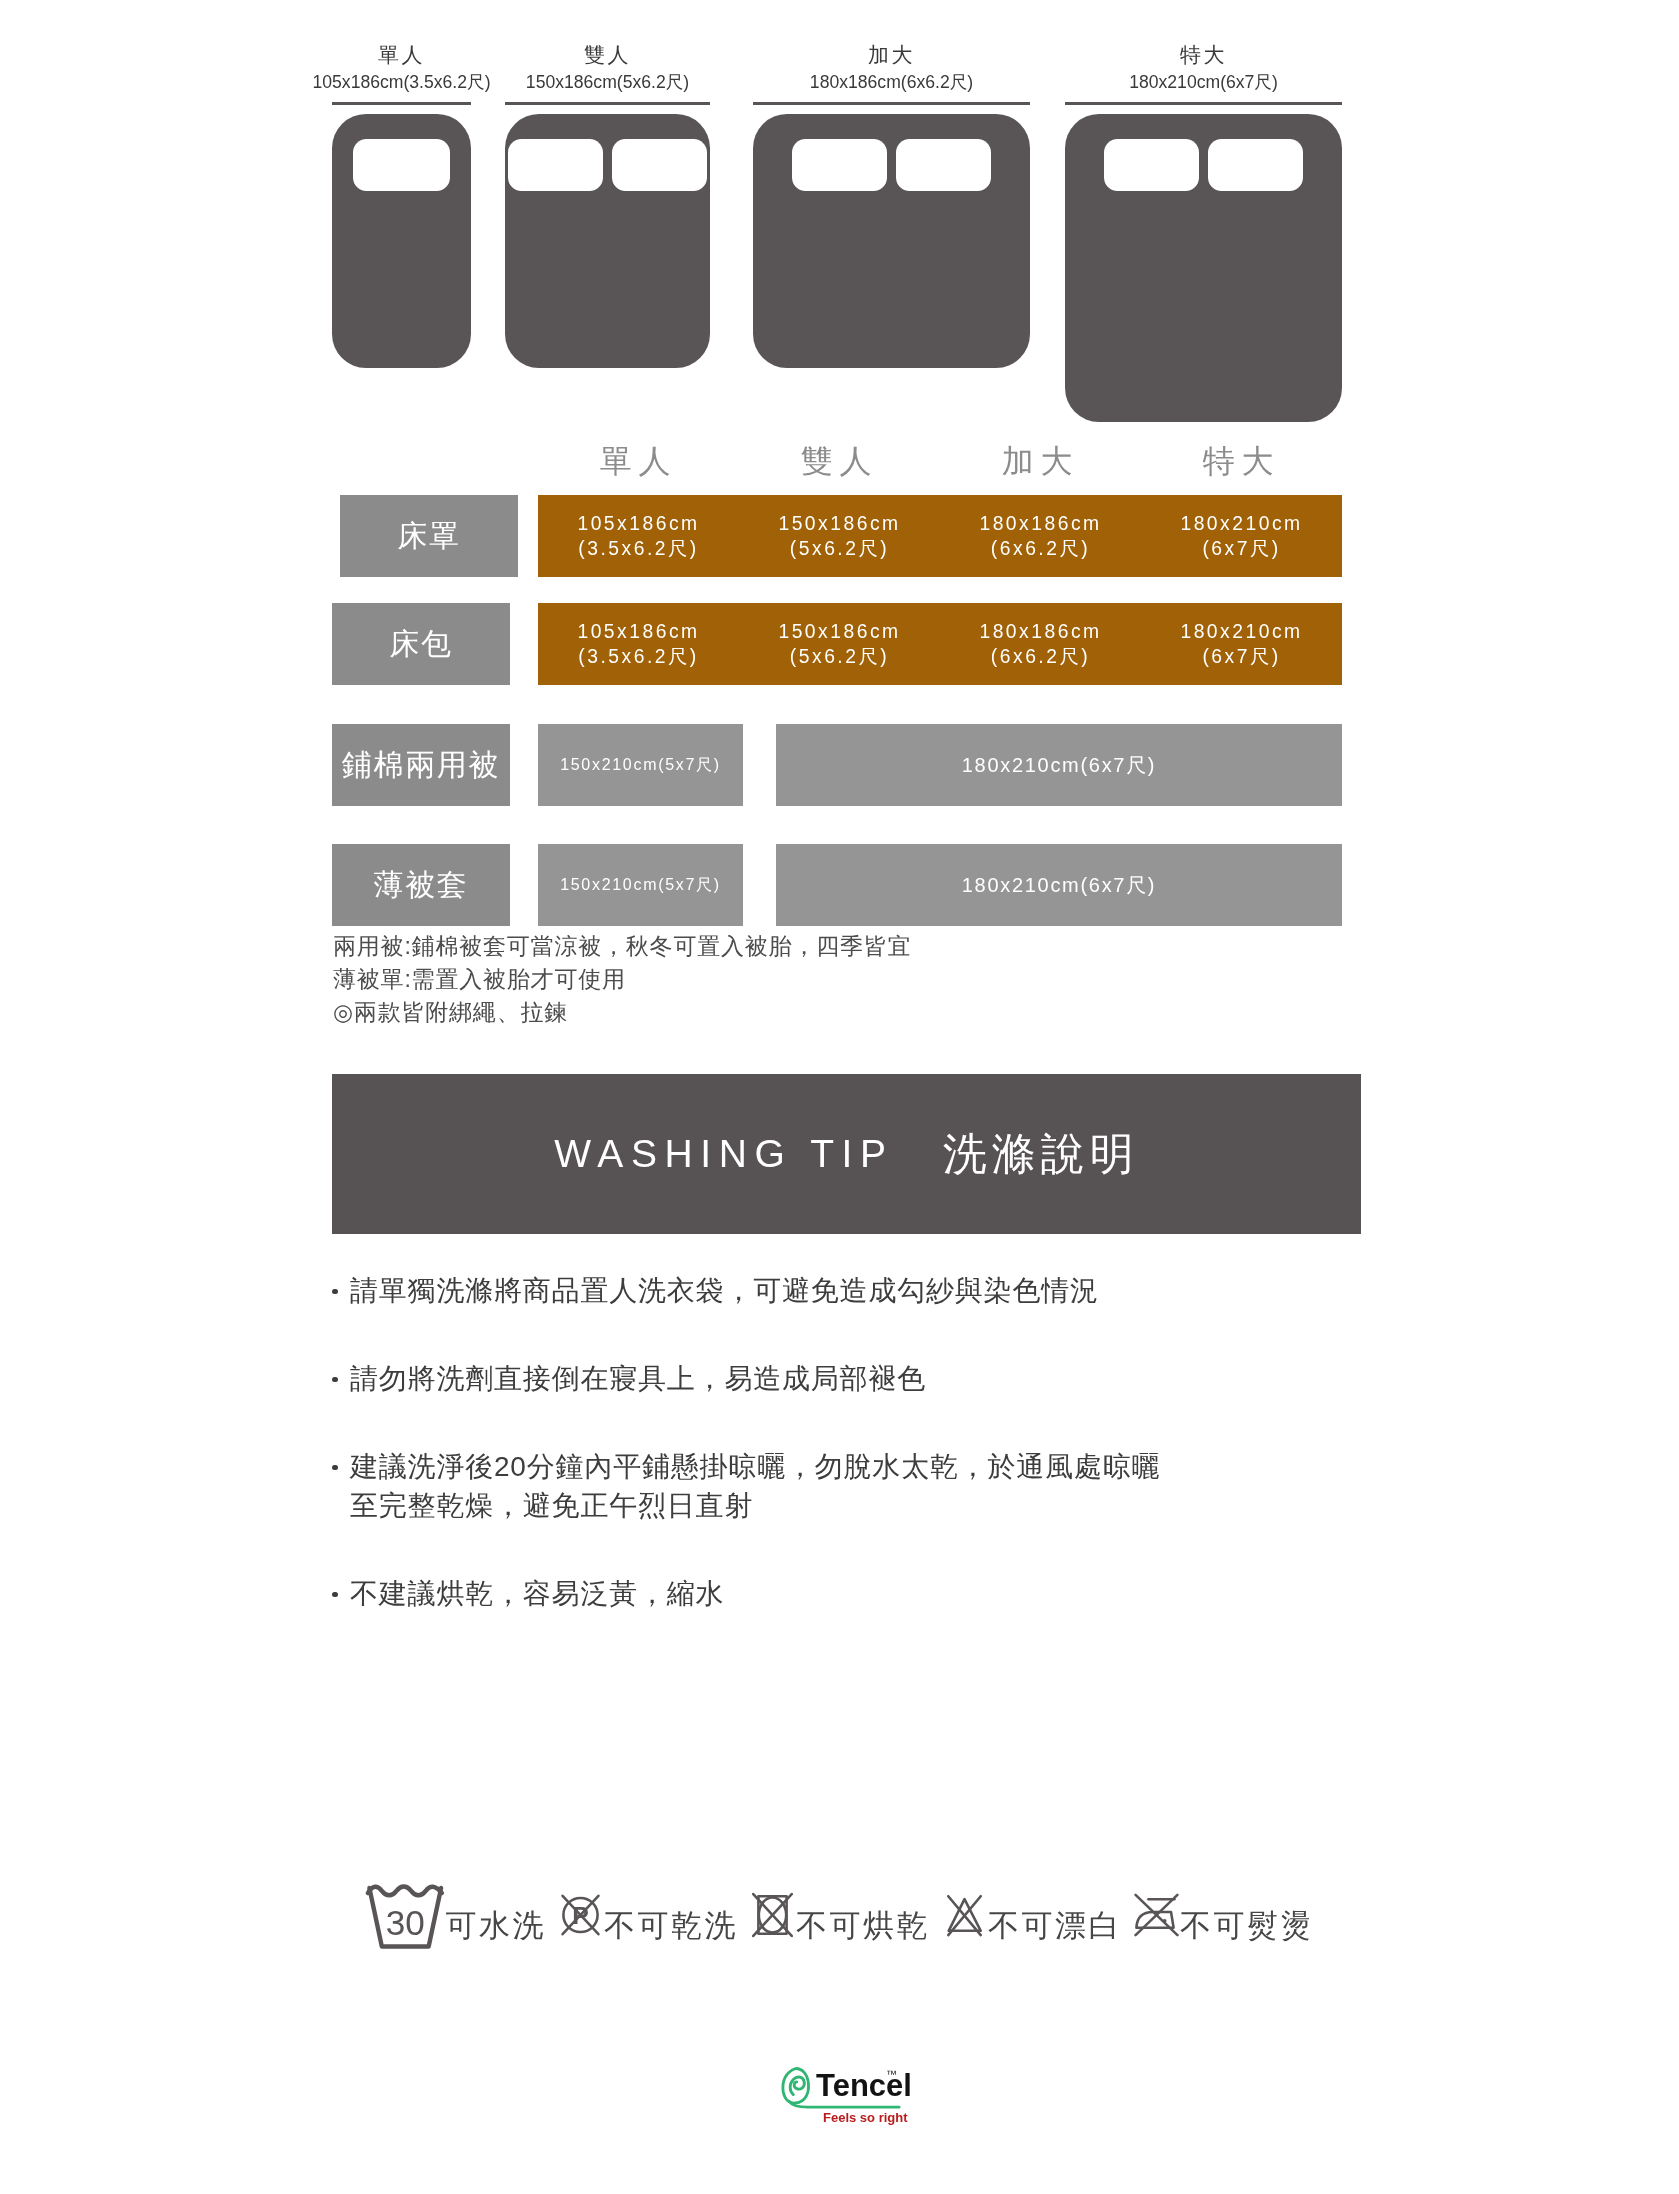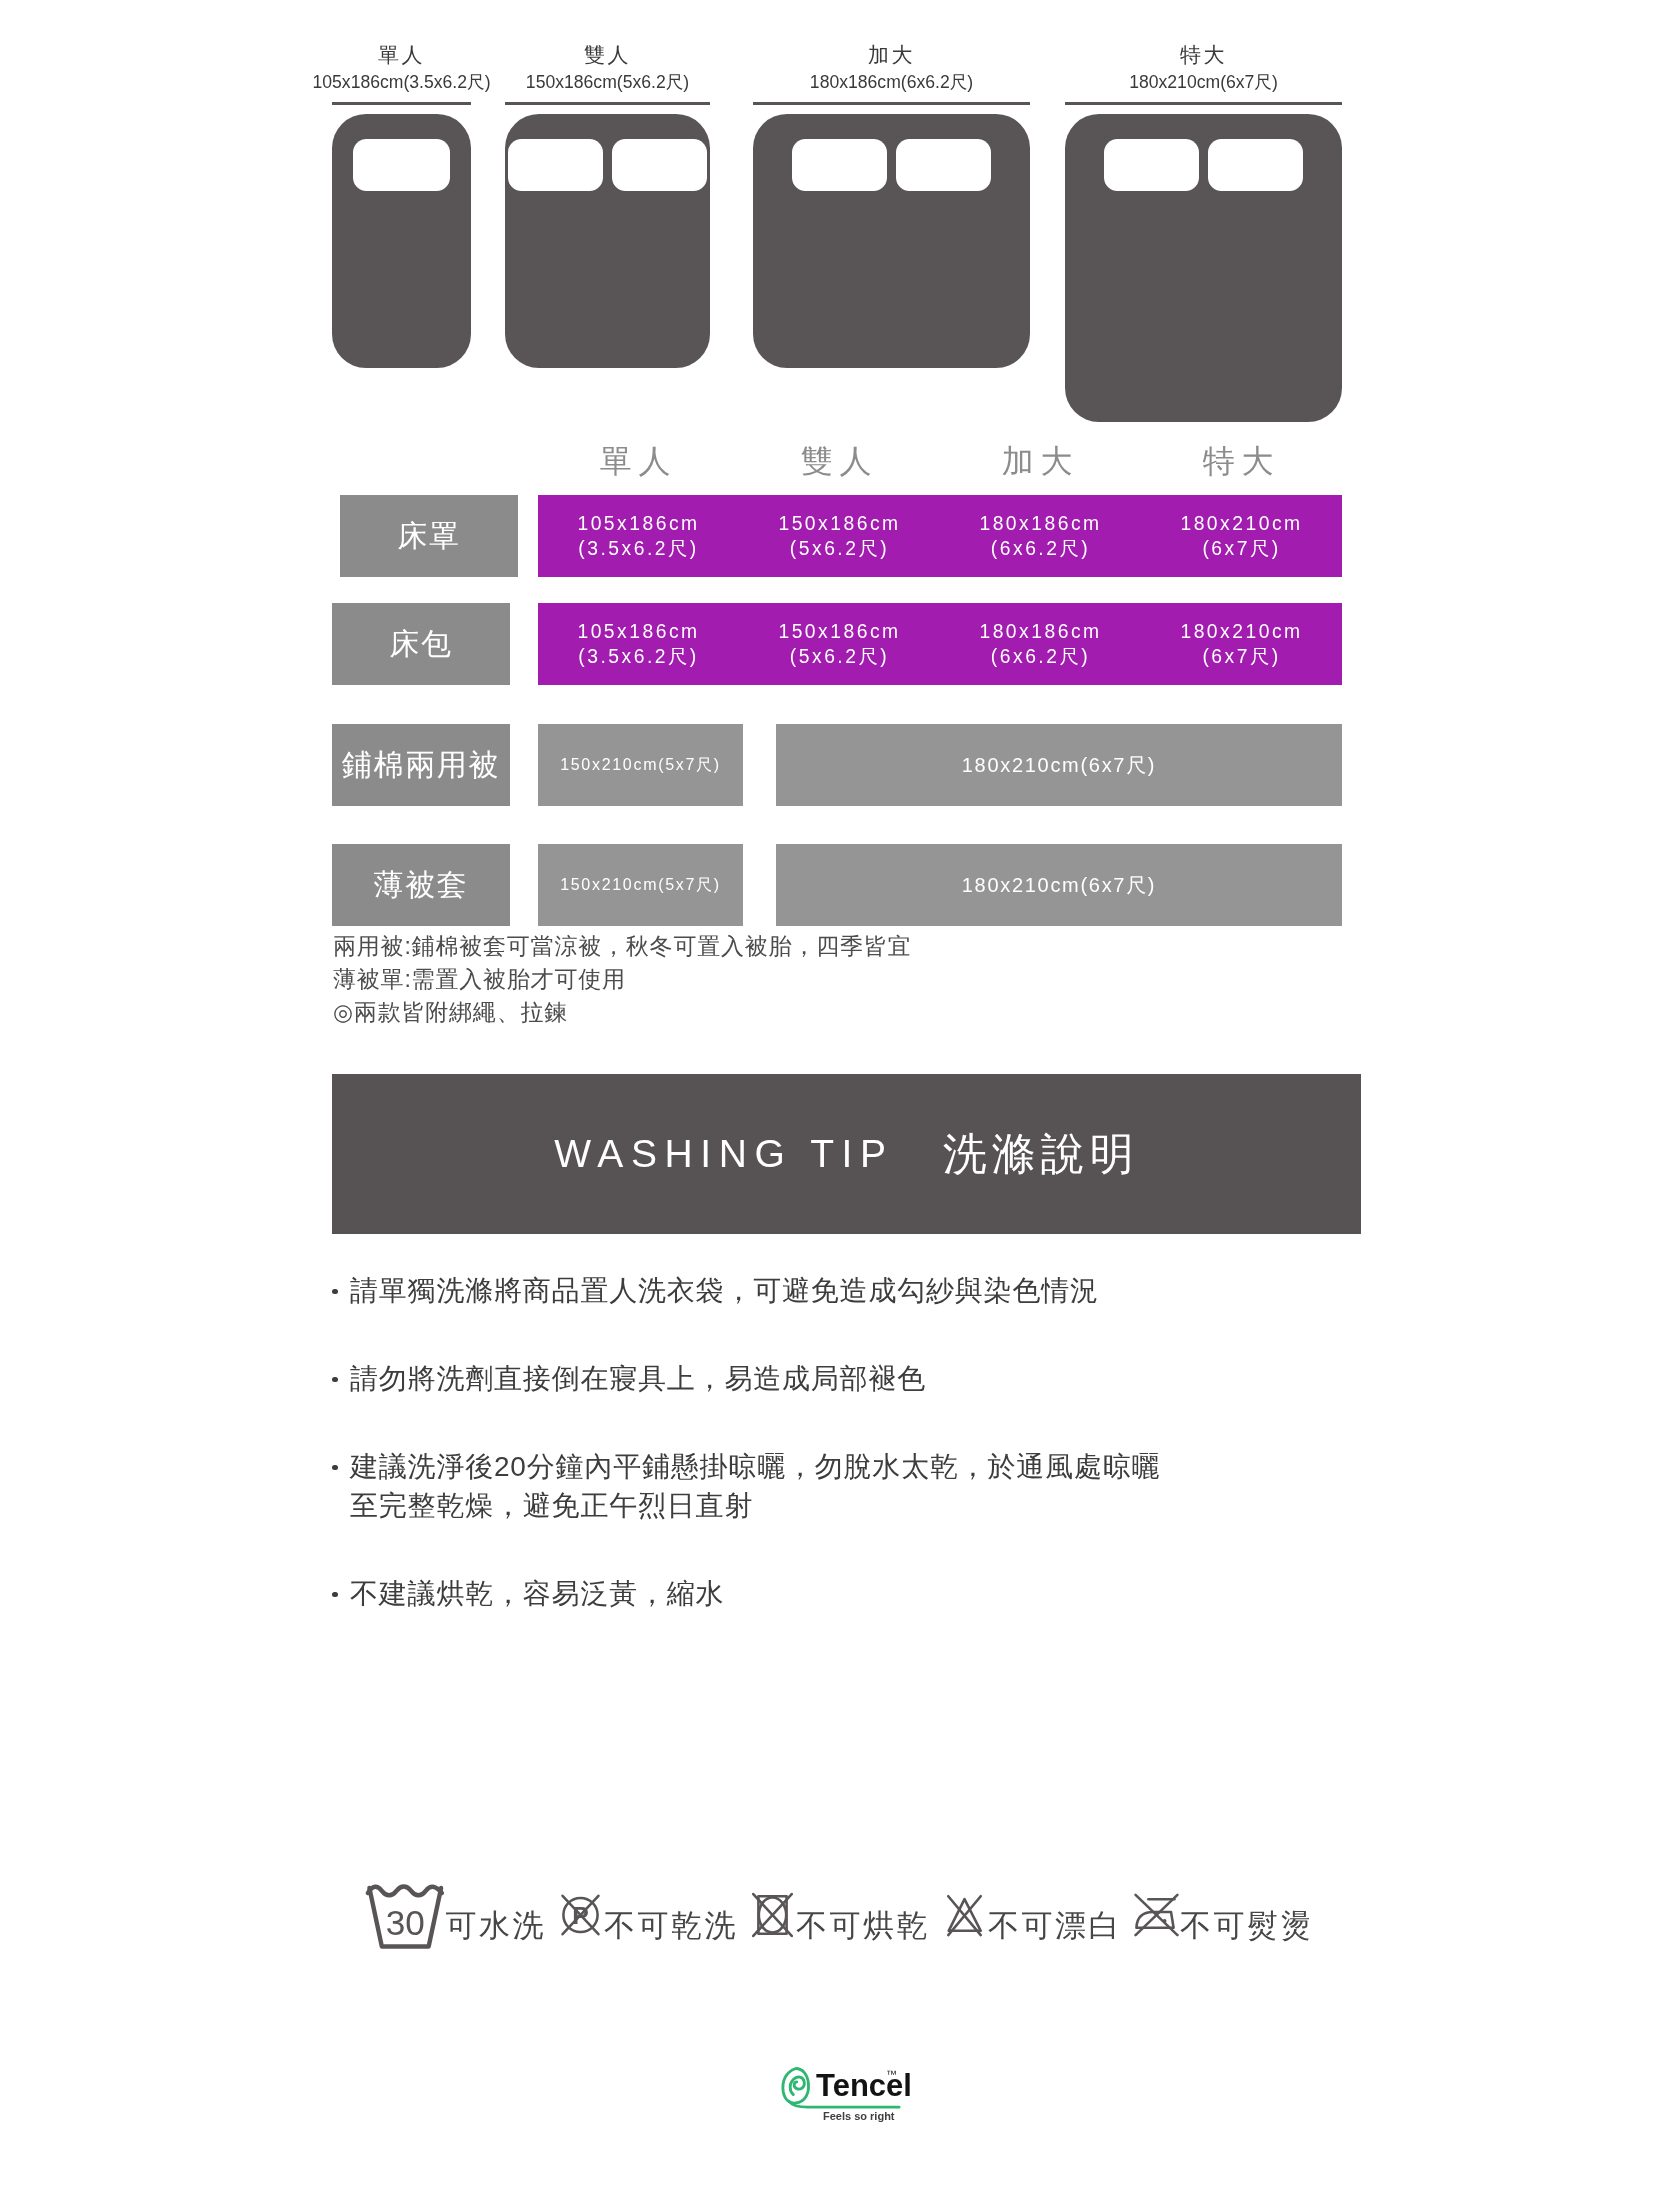--- a/index.html
+++ b/index.html
@@ -14,21 +14,21 @@
   .bed-shape{position:relative;width:100%;background:#595557;border-radius:34px;margin-top:8.4px;}
   .pillow-row{position:absolute;top:25px;left:0;right:0;display:flex;justify-content:center;gap:8.4px;}
   .pillow{width:95px;height:52px;background:#ffffff;border-radius:13.4px;}
   .pillow.single{width:97px;}
 
   
   .tbl-header{position:absolute;left:538px;top:440px;width:804px;display:flex;}
   .tbl-header .col{flex:1;text-align:center;font-size:32px;color:#8c8c8c;letter-spacing:6.7px;}
   .row-label{position:absolute;left:332px;width:178px;height:82px;background:#8b8b8b;color:#ffffff;
              display:flex;align-items:center;justify-content:center;font-size:30px;letter-spacing:1.7px;white-space:nowrap;}
-  .row-bar{position:absolute;left:538px;width:804px;height:82px;background:#a21caf;display:flex;justify-content:flex-end;}
+  .row-bar{position:absolute;left:538px;width:804px;height:82px;background:#a16207;display:flex;justify-content:flex-end;}
   .row-bar .cell{flex:1;display:flex;align-items:center;justify-content:center;color:#fff;
                  font-size:19.3px;letter-spacing:2.5px;text-align:center;white-space:pre-line;line-height:25px;}
   .bar-narrow{position:absolute;left:538px;width:205px;height:82px;background:#959595;display:flex;align-items:center;justify-content:center;
               color:#fff;font-size:16px;letter-spacing:1.7px;white-space:nowrap;}
   .bar-wide{position:absolute;left:776px;width:566px;height:82px;background:#959595;display:flex;align-items:center;justify-content:center;
               color:#fff;font-size:20px;letter-spacing:1.7px;white-space:nowrap;}
 
   
   .notes{position:absolute;left:333px;top:930px;color:#4c4c4c;font-size:23px;line-height:33px;letter-spacing:0.8px;}
   .notes div{white-space:nowrap;}
@@ -49,21 +49,21 @@
   .care-row{position:absolute;left:365px;top:1852px;width:949px;display:flex;justify-content:space-between;}
   .care-cell{width:181px;display:flex;align-items:center;}
   .care-cell svg{display:block;}
   .care-label{margin-top:22px;font-size:31px;color:#464646;letter-spacing:2.5px;white-space:nowrap;}
 
   
   .tencel{position:absolute;left:779px;top:2066px;width:134px;height:76px;}
   .tencel svg{position:absolute;left:0;top:0;}
   .tencel-name{position:absolute;left:37px;top:1.7px;font-size:31px;font-weight:bold;color:#131313;letter-spacing:0px;}
   .tencel-tm{position:absolute;left:107px;top:1.7px;font-size:11px;color:#131313;}
-  .tencel-tagline{position:absolute;left:44px;top:44px;font-size:11px;font-weight:bold;color:#404040;white-space:nowrap;}
+  .tencel-tagline{position:absolute;left:44px;top:44px;font-size:13px;font-weight:bold;color:#b91c1c;white-space:nowrap;}
 </style>
 </head>
 <body>
 
 <div id="canvas">
 
   <div class="bed-fig" style="left:332px;width:139px;">
     <div class="bed-name">單人</div>
     <div class="bed-size">105x186cm(3.5x6.2尺)</div>
     <div class="headboard-line"></div>

